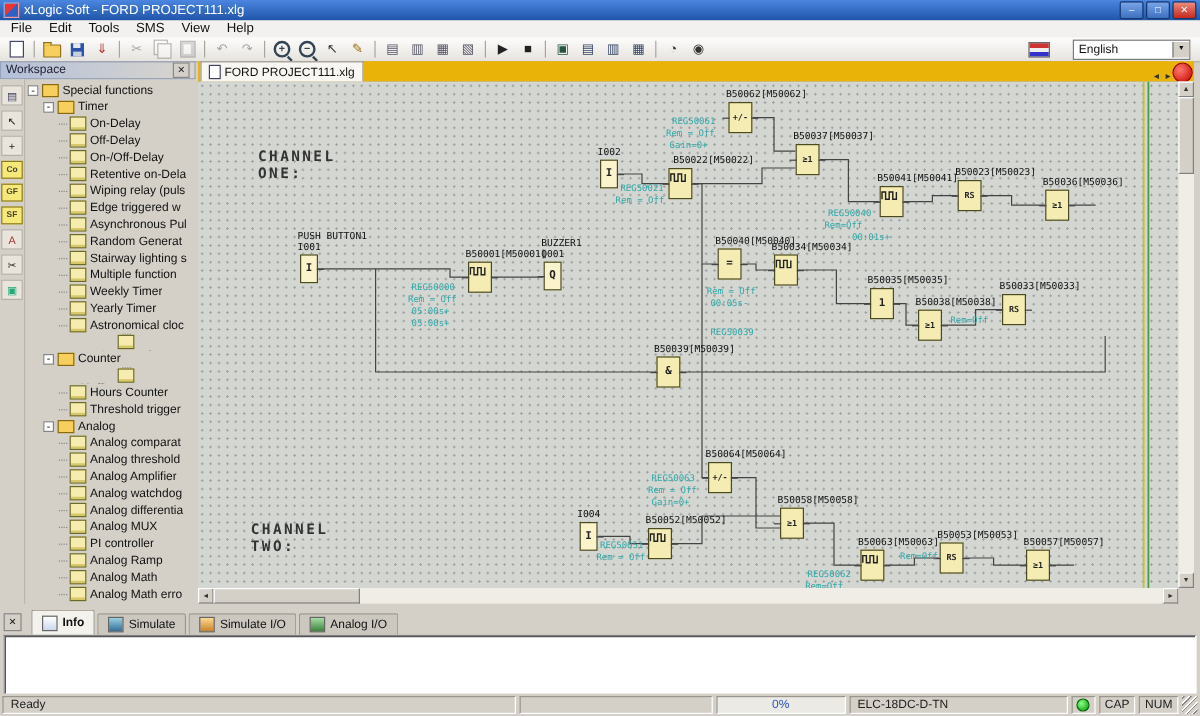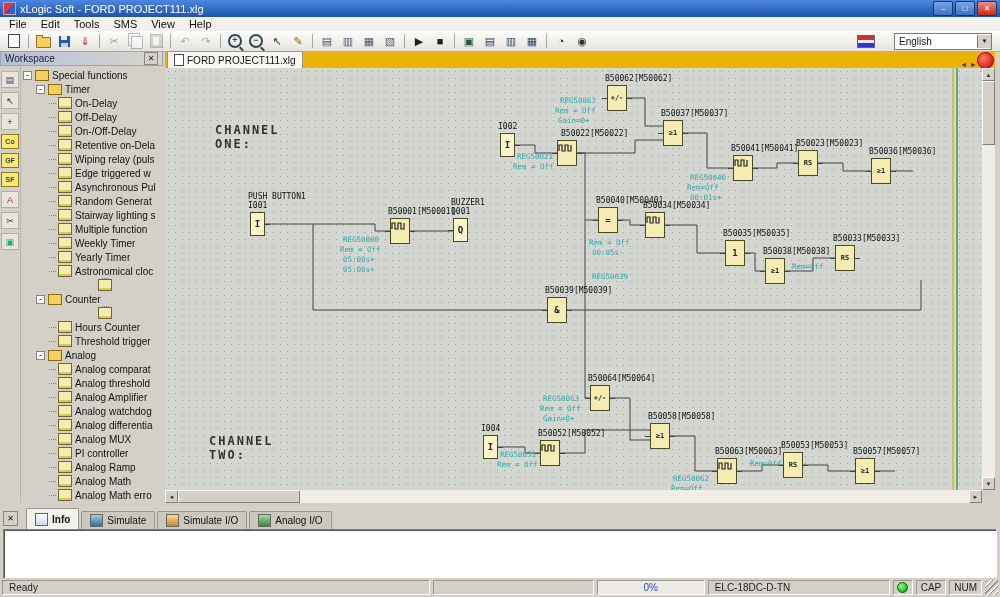--- a/index.html
+++ b/index.html
@@ -550,21 +550,21 @@
       <div class="anno" style="left: 390px; top: 38px;">Rem = Off</div>
       <div class="anno" style="left: 393px; top: 48px;">Gain=0+</div>
       <div class="anno" style="left: 352px; top: 84px;">REG50021</div>
       <div class="anno" style="left: 348px; top: 94px;">Rem = Off</div>
       <div class="anno" style="left: 178px; top: 167px;">REG50000</div>
       <div class="anno" style="left: 175px; top: 177px;">Rem = Off</div>
       <div class="anno" style="left: 178px; top: 187px;">05:00s+</div>
       <div class="anno" style="left: 178px; top: 197px;">05:00s+</div>
       <div class="anno" style="left: 525px; top: 105px;">REG50040</div>
       <div class="anno" style="left: 522px; top: 115px;">Rem=Off</div>
-      <div class="anno" style="left: 525px; top: 125px;">00:01s+</div>
+      <div class="anno" style="left: 545px; top: 125px;">00:01s+</div>
       <div class="anno" style="left: 427px; top: 156px; margin-top: 48px;">REG50039</div>
       <div class="anno" style="left: 424px; top: 170px;">Rem = Off</div>
       <div class="anno" style="left: 427px; top: 180px;">00:05s-</div>
       <div class="anno" style="left: 627px; top: 194px;">Rem=Off</div>
       <div class="anno" style="left: 378px; top: 326px;">REG50063</div>
       <div class="anno" style="left: 375px; top: 336px;">Rem = Off</div>
       <div class="anno" style="left: 378px; top: 346px;">Gain=0+</div>
       <div class="anno" style="left: 335px; top: 382px;">REG50051</div>
       <div class="anno" style="left: 332px; top: 392px;">Rem = Off</div>
       <div class="anno" style="left: 508px; top: 406px;">REG50062</div>

